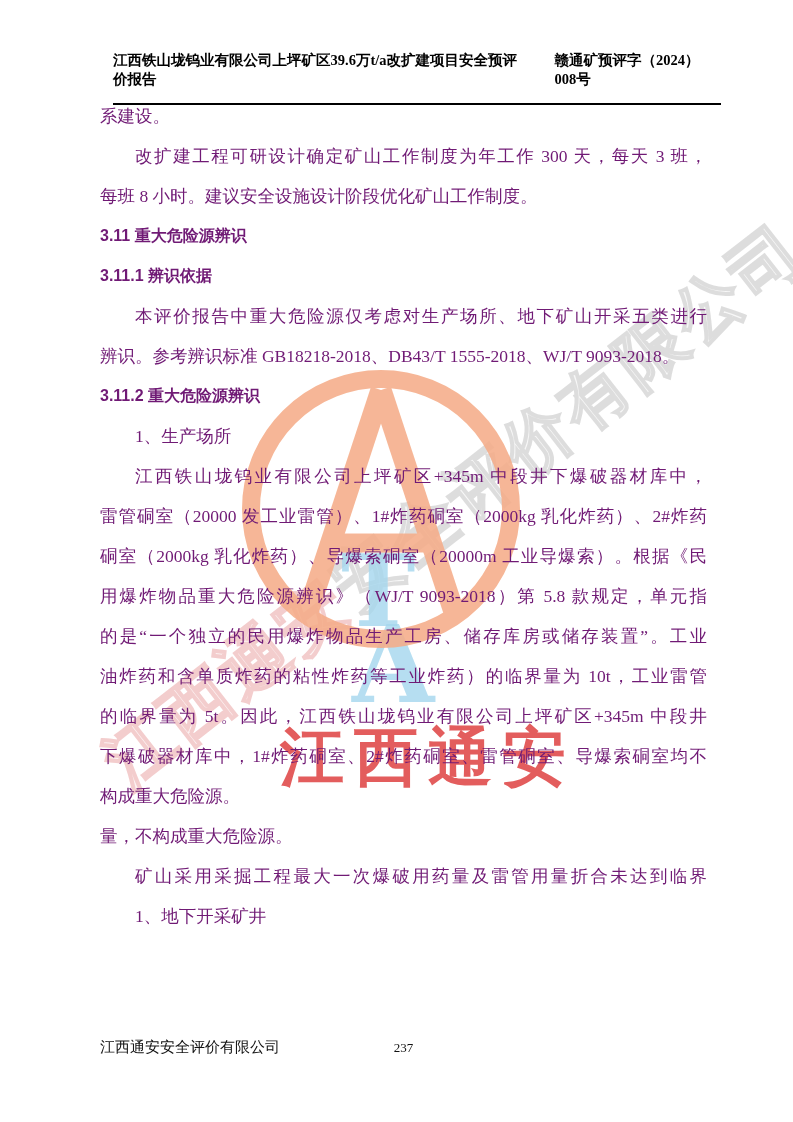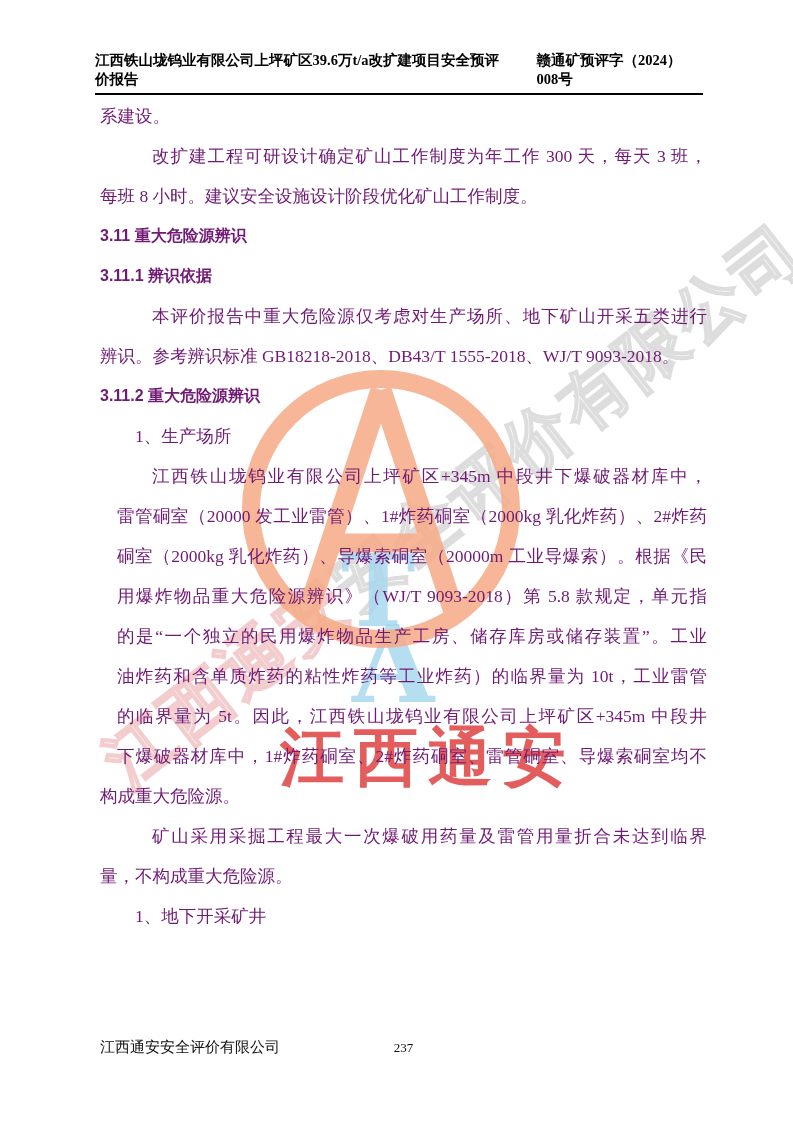--- a/index.html
+++ b/index.html
@@ -20,29 +20,29 @@
        color:#a5d7ee;opacity:.8;line-height:1;}
   .wm-blue.t{left:341px;top:541px;font-size:100px;}
   .wm-blue.a{left:352px;top:612px;font-size:106px;}
   .wm-logo{left:231px;top:357px;opacity:.88;}
   .wm-stamp{left:280px;top:714px;font-size:64px;font-weight:bold;
        font-family:"Liberation Sans","DejaVu Sans",sans-serif;
        color:rgba(219,48,48,.78);letter-spacing:10px;white-space:nowrap;}
 
   
   .doc{position:relative;z-index:2;}
-  .header{position:absolute;left:95px;top:51px;width:608px;
+  .header{position:absolute;left:113px;top:51px;width:608px;
        display:flex;justify-content:space-between;align-items:flex-end;
        font-size:14.5px;font-weight:bold;line-height:19px;
-       border-bottom:2px solid #000;padding-bottom:4px;gap:30px;}
+       border-bottom:2px solid #000;padding-bottom:14px;gap:30px;}
   .content{position:absolute;left:100px;top:96px;width:607px;}
   .line{font-size:17.5px;line-height:40px;height:40px;white-space:nowrap;
        text-align:left;color:#701a75;}
   .line.fill{white-space:normal;text-align:justify;text-align-last:justify;
-       overflow:hidden;margin-left:17px;}
+       overflow:hidden;}
   .line.ind{text-indent:2em;}
   .line.h{font-weight:bold;font-size:16px;
        font-family:"Liberation Sans","DejaVu Sans",sans-serif;}
   .footer{position:absolute;left:100px;top:1038px;width:607px;height:22px;
        font-size:15px;color:#111;}
   .footer .company{position:absolute;left:0;top:0;}
   .footer .pageno{position:absolute;left:0;right:0;top:2px;text-align:center;
        font-size:13px;}
 </style>
 </head>
@@ -85,22 +85,22 @@
       <div class="line ind">1、生产场所</div>
       <div class="line ind fill">江西铁山垅钨业有限公司上坪矿区+345m 中段井下爆破器材库中，</div>
       <div class="line fill">雷管硐室（20000 发工业雷管）、1#炸药硐室（2000kg 乳化炸药）、2#炸药</div>
       <div class="line fill">硐室（2000kg 乳化炸药）、导爆索硐室（20000m 工业导爆索）。根据《民</div>
       <div class="line fill">用爆炸物品重大危险源辨识》（WJ/T 9093-2018）第 5.8 款规定，单元指</div>
       <div class="line fill">的是“一个独立的民用爆炸物品生产工房、储存库房或储存装置”。工业</div>
       <div class="line fill">油炸药和含单质炸药的粘性炸药等工业炸药）的临界量为 10t，工业雷管</div>
       <div class="line fill">的临界量为 5t。因此，江西铁山垅钨业有限公司上坪矿区+345m 中段井</div>
       <div class="line fill">下爆破器材库中，1#炸药硐室、2#炸药硐室、雷管硐室、导爆索硐室均不</div>
       <div class="line">构成重大危险源。</div>
+      <div class="line">量，不构成重大危险源。</div>
       <div class="line ind fill">矿山采用采掘工程最大一次爆破用药量及雷管用量折合未达到临界</div>
-      <div class="line">量，不构成重大危险源。</div>
       <div class="line ind">1、地下开采矿井</div>
     </div>
 
     <div class="footer">
       <span class="company">江西通安安全评价有限公司</span>
       <span class="pageno">237</span>
     </div>
 
   </div>
 </div>

